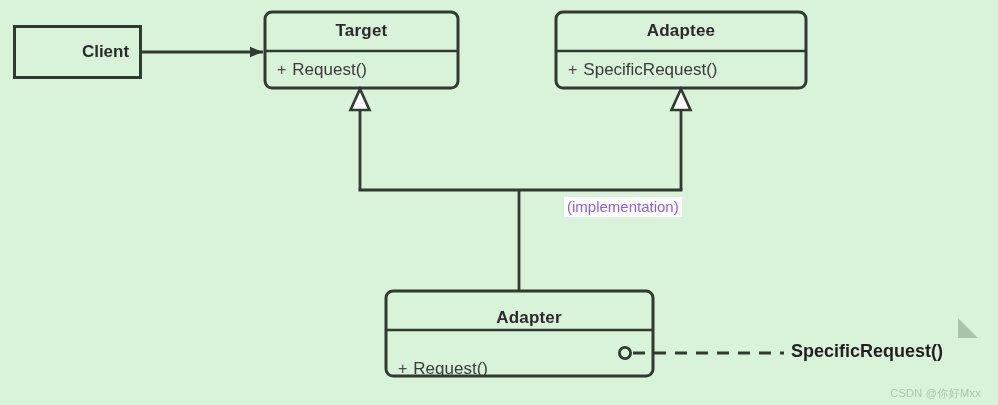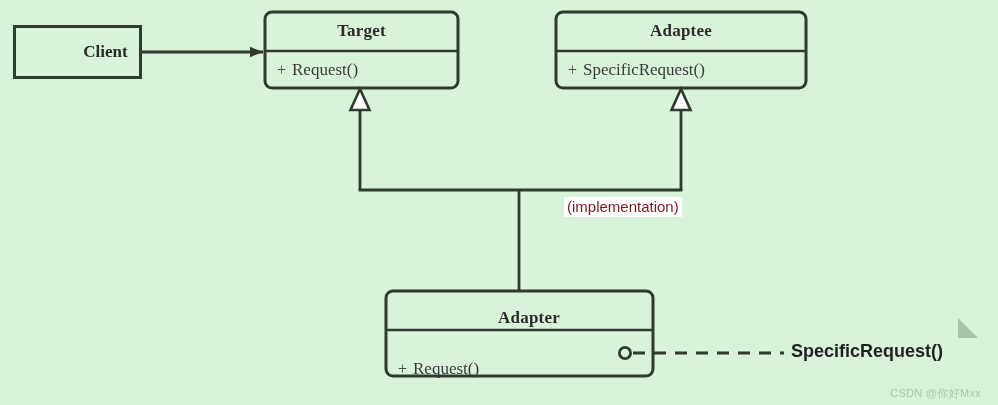--- a/index.html
+++ b/index.html
@@ -25,21 +25,20 @@
     top: 0;
     width: 998px;
     height: 405px;
   }
   
   .uml-box {
     position: absolute;
     box-sizing: border-box;
     background: transparent;
     pointer-events: auto;
-    font-family: Liberation Serif, serif;
   }
   .uml-title {
     font-weight: bold;
     font-size: 17px;
     color: #2b2b2b;
     text-align: center;
     letter-spacing: 0.2px;
     display: flex;
     align-items: center;
     justify-content: center;
@@ -66,21 +65,21 @@
     width: 100%;
     height: 100%;
     margin-left: 28px;
   }
   
   .impl-label {
     position: absolute;
     left: 564px;
     top: 197px;
     background: #ffffff;
-    color: #7f1d1d;
+    color: #8b5cf6;
     font-size: 15px;
     padding: 1px 3px 2px 3px;
     white-space: nowrap;
     line-height: 17px;
   }
   .specific-request-label {
     position: absolute;
     left: 791px;
     top: 341px;
     font-weight: bold;

